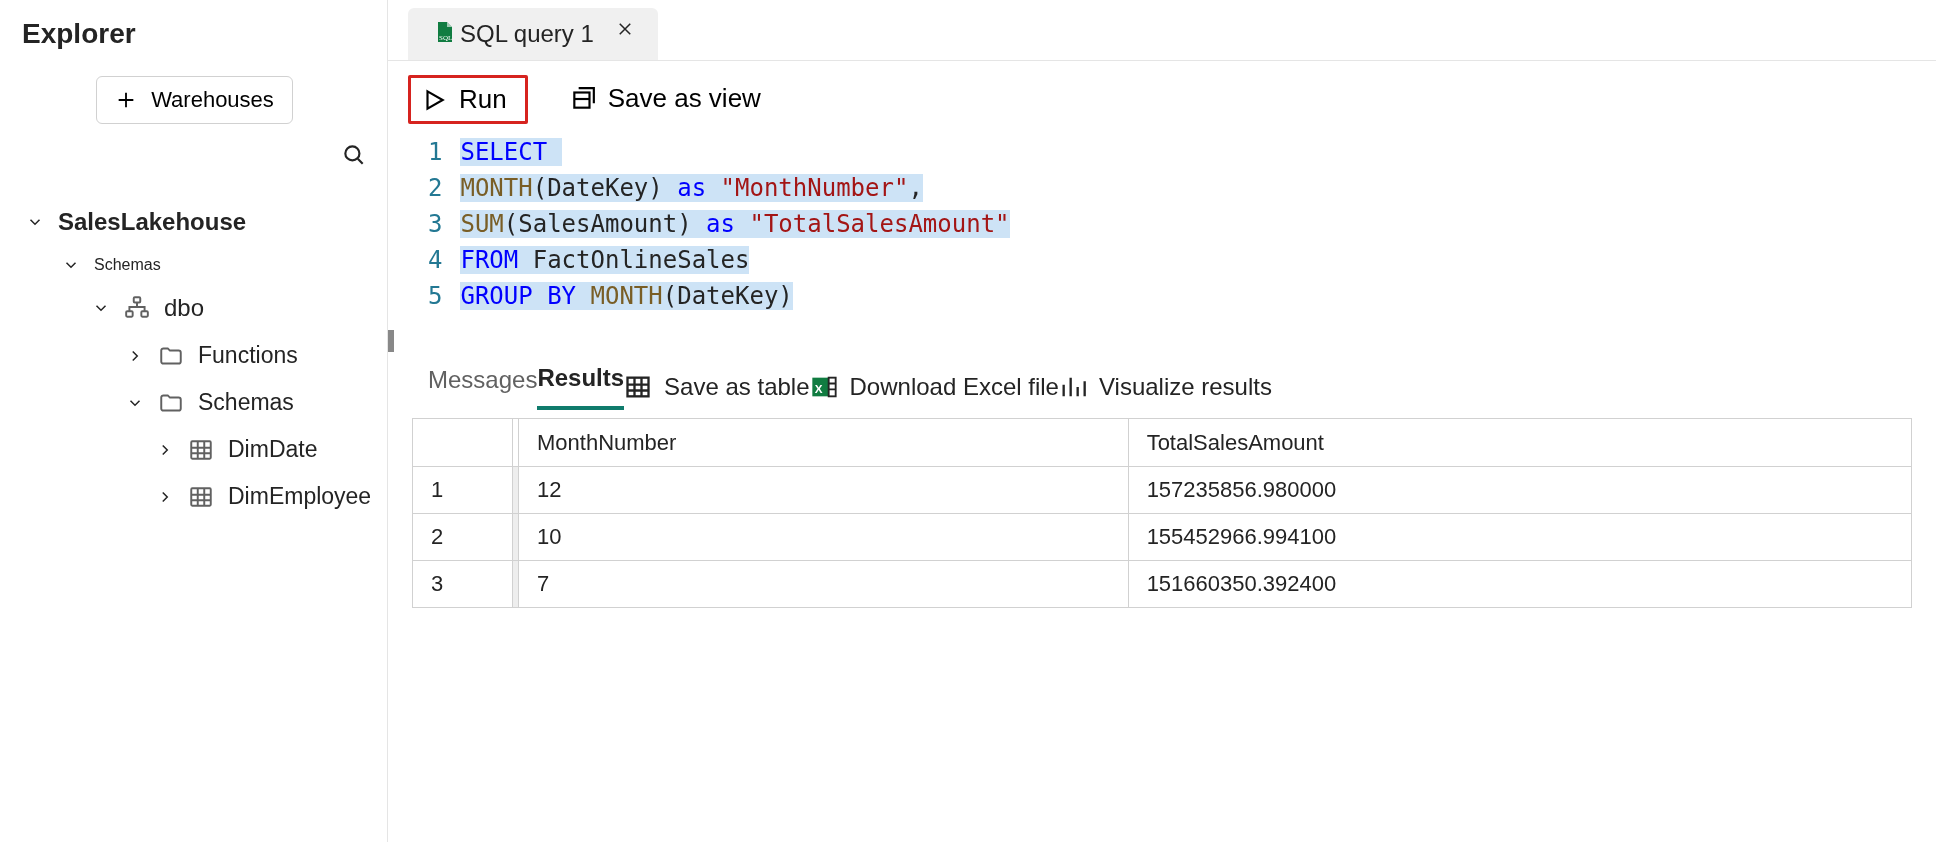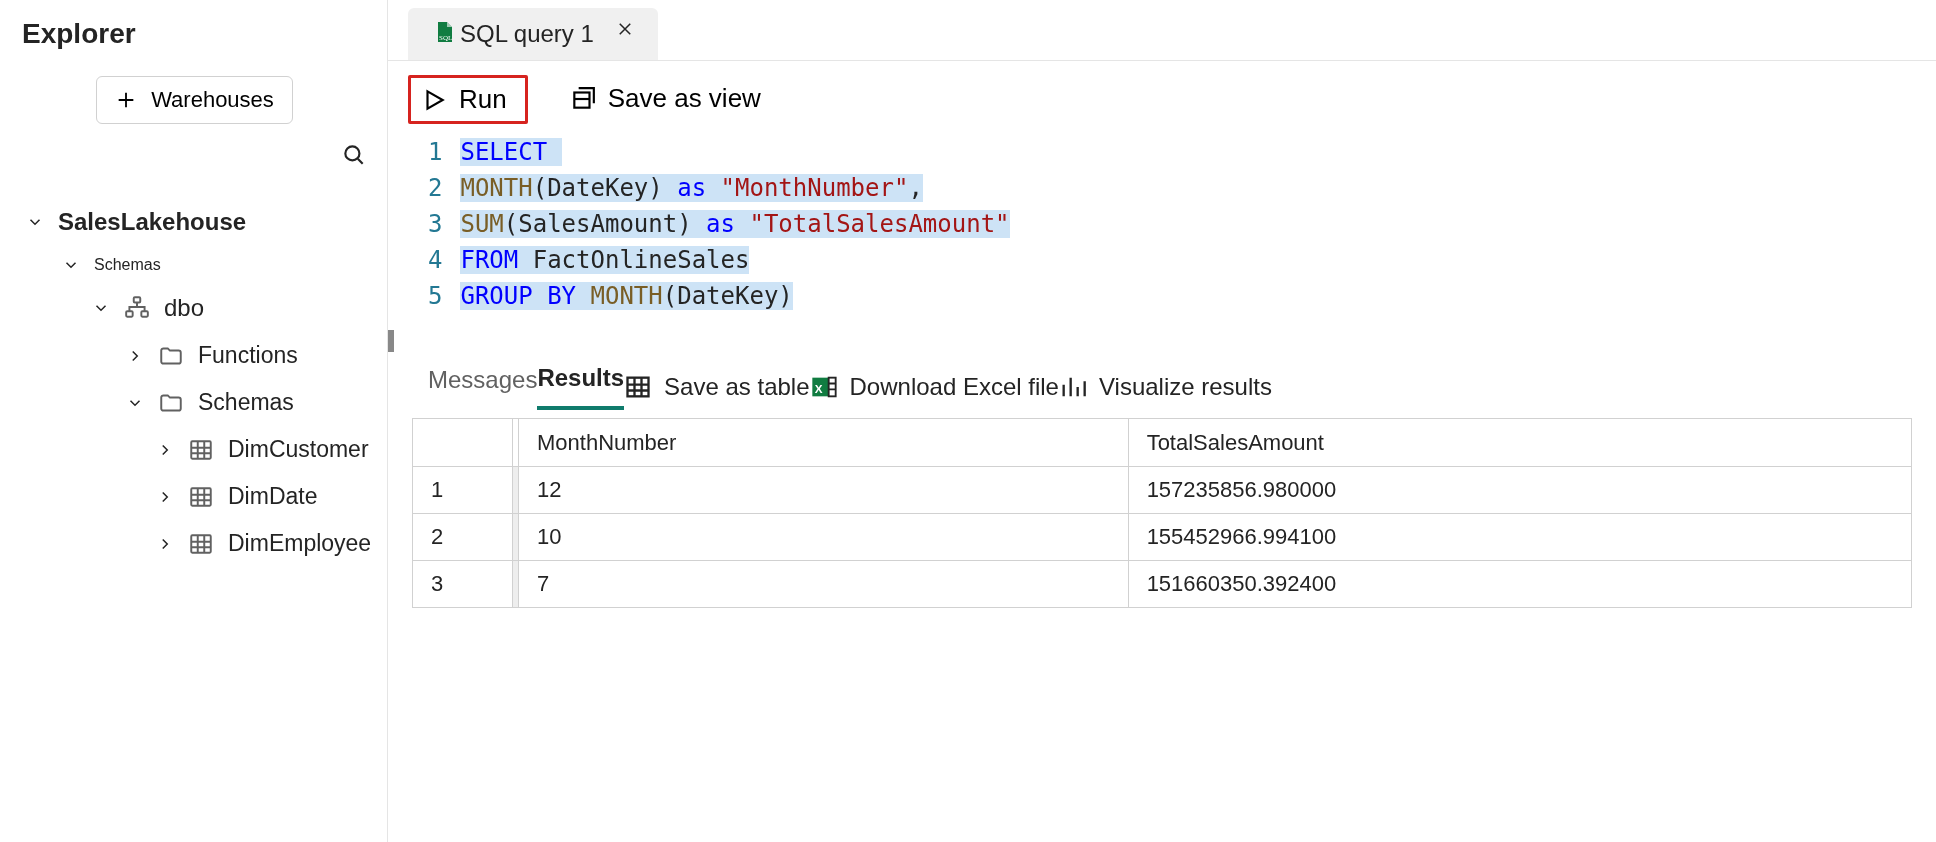--- a/index.html
+++ b/index.html
@@ -129,30 +129,20 @@
     </div>
 
     <div class="tnode l4">
       <svg class="chev" viewBox="0 0 24 24" fill="none" stroke="currentColor" stroke-width="2">
           <path d="M9 6l6 6-6 6"></path>
         </svg>
       <svg class="nic" viewBox="0 0 24 24" fill="none" stroke="currentColor" stroke-width="1.8">
           <rect x="3" y="4" width="18" height="16" rx="1"></rect>
           <path d="M3 10h18M3 15h18M9 4v16M15 4v16"></path>
         </svg>
-      <span>DimCustomer</span>
-    </div>
-    <div class="tnode l4">
-      <svg class="chev" viewBox="0 0 24 24" fill="none" stroke="currentColor" stroke-width="2">
-          <path d="M9 6l6 6-6 6"></path>
-        </svg>
-      <svg class="nic" viewBox="0 0 24 24" fill="none" stroke="currentColor" stroke-width="1.8">
-          <rect x="3" y="4" width="18" height="16" rx="1"></rect>
-          <path d="M3 10h18M3 15h18M9 4v16M15 4v16"></path>
-        </svg>
       <span>DimDate</span>
     </div>
     <div class="tnode l4">
       <svg class="chev" viewBox="0 0 24 24" fill="none" stroke="currentColor" stroke-width="2">
           <path d="M9 6l6 6-6 6"></path>
         </svg>
       <svg class="nic" viewBox="0 0 24 24" fill="none" stroke="currentColor" stroke-width="1.8">
           <rect x="3" y="4" width="18" height="16" rx="1"></rect>
           <path d="M3 10h18M3 15h18M9 4v16M15 4v16"></path>
         </svg>

